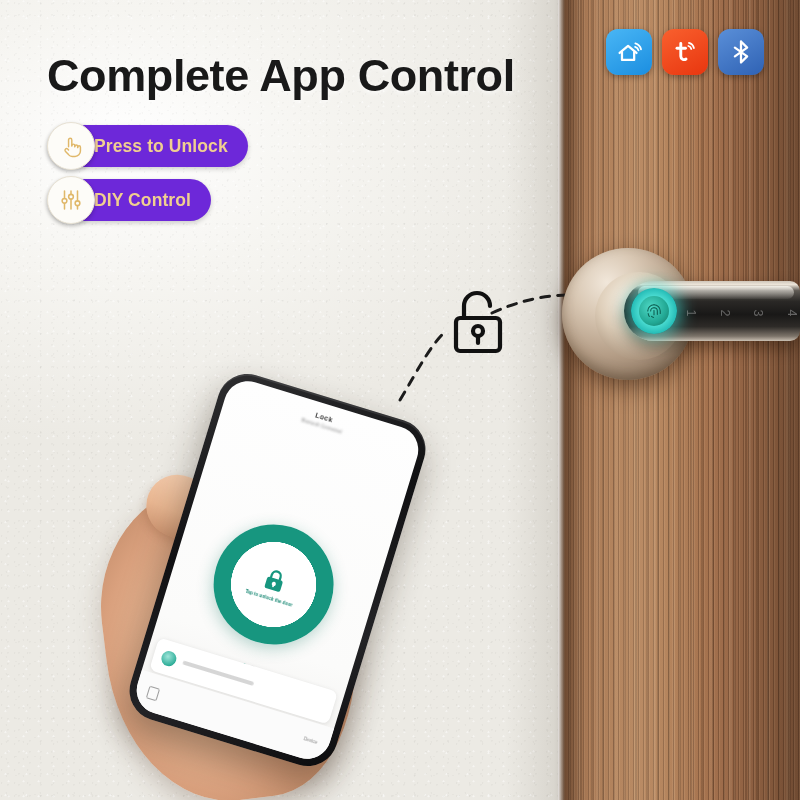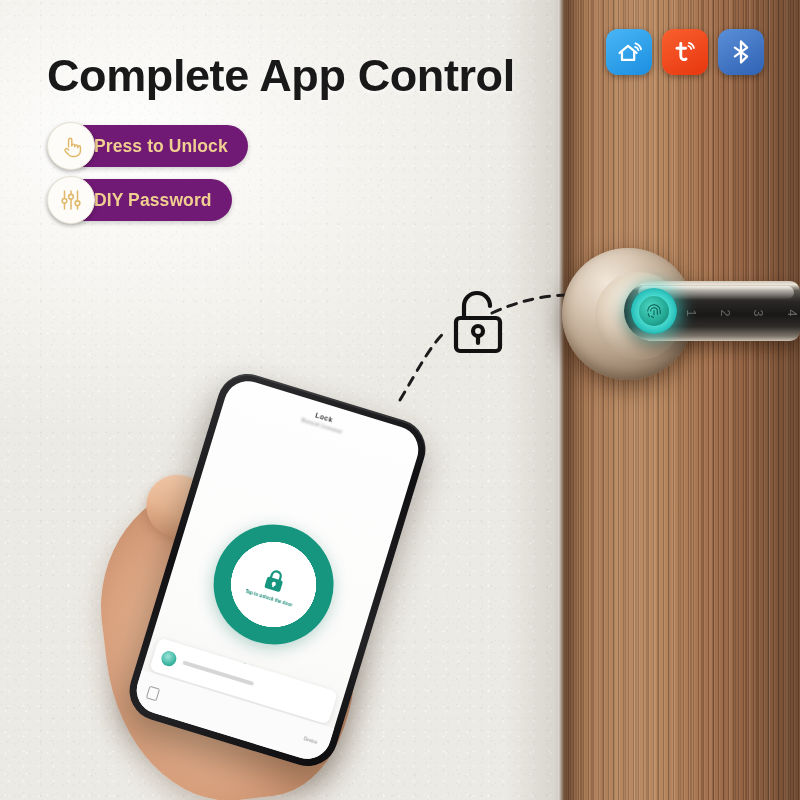--- a/index.html
+++ b/index.html
@@ -76,21 +76,21 @@
     font-size: 45px; font-weight: 700; letter-spacing: -.4px;
     color: #191919; white-space: nowrap;
     text-shadow: 0 2px 5px rgba(255,255,255,.75);
   }
 
   
   .features { position: absolute; left: 48px; top: 125px; }
   .pill {
     position: relative; height: 42px; margin-bottom: 12px;
     display: inline-flex; align-items: center;
-    background: #701a75; border-radius: 21px;
+    background: #6d28d9; border-radius: 21px;
     padding: 0 20px 0 46px;
     box-shadow: 0 2px 5px rgba(0,0,0,.18);
     width: auto;
   }
   .pill-row { display: block; }
   .pill-label {
     font-size: 17.5px; font-weight: 600; color: #f0cf90;
     white-space: nowrap; letter-spacing: .1px;
   }
   .pill-icon {
@@ -326,21 +326,21 @@
             <g fill="none" stroke="#e0b86a" stroke-width="1.9" stroke-linecap="round">
               <path d="M8 5 V14 M8 20 V27"></path>
                 <circle cx="8" cy="17" r="2.9"></circle>
               <path d="M16 5 V9 M16 15 V27"></path>
                 <circle cx="16" cy="12" r="2.9"></circle>
               <path d="M24 5 V17 M24 23 V27"></path>
                 <circle cx="24" cy="20" r="2.9"></circle>
             </g>
           </svg>
         </span>
-        <span class="pill-label">DIY Password</span>
+        <span class="pill-label">DIY Control</span>
       </div>
     </div>
   </div>
 
   <svg class="connector" viewBox="0 0 800 800">
     <path d="M 400 400 C 418 370 430 345 447 330" fill="none" stroke="#1c1c1c" stroke-width="3" stroke-dasharray="9 8" stroke-linecap="round"></path>
     <path d="M 492 313 C 520 300 548 295 568 295" fill="none" stroke="#1c1c1c" stroke-width="3" stroke-dasharray="9 8" stroke-linecap="round"></path>
     <g fill="none" stroke="#111111" stroke-width="4.2" stroke-linecap="round" stroke-linejoin="round">
       <rect x="456" y="318" width="44" height="33" rx="4"></rect>
       <path d="M 464 318 V 306 a 13 13 0 0 1 26 0"></path>

